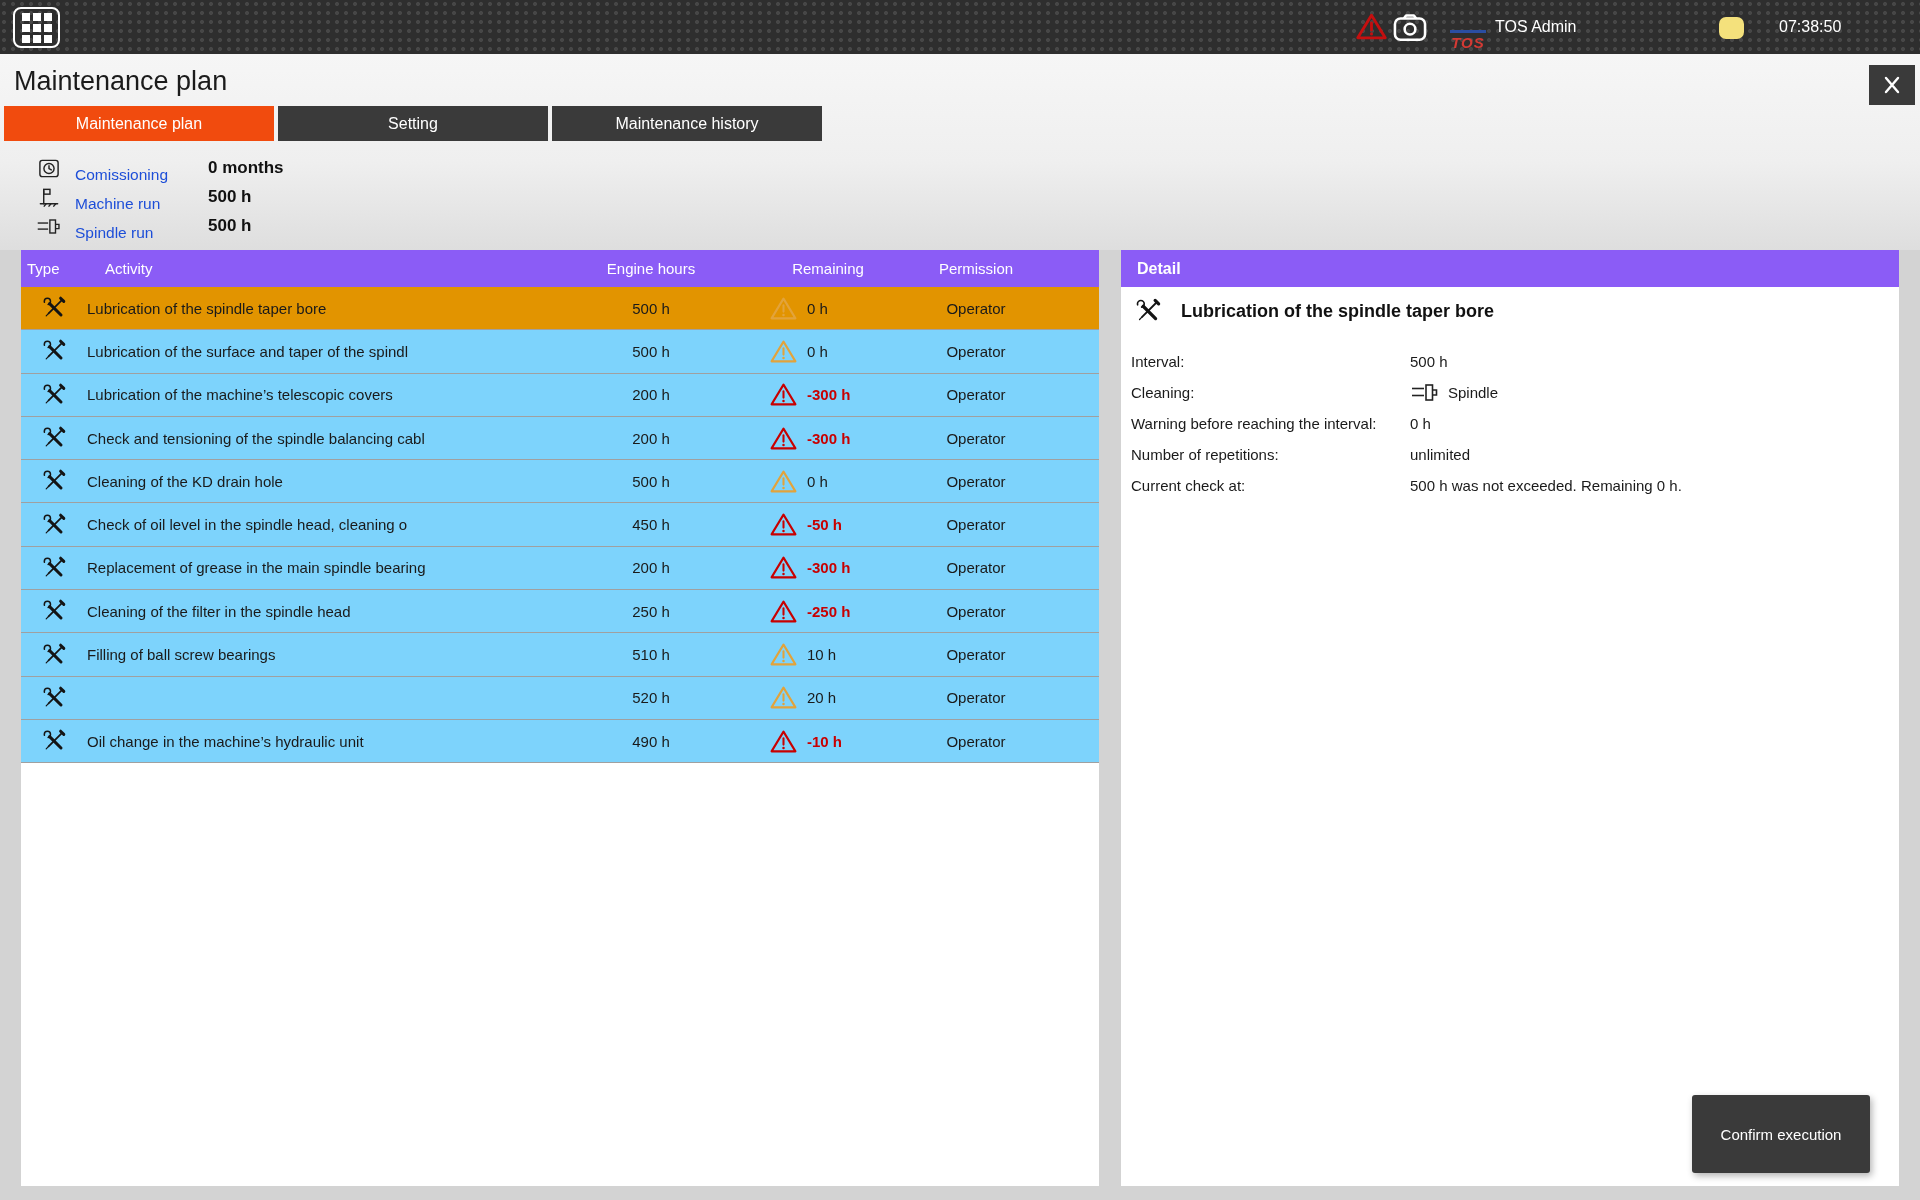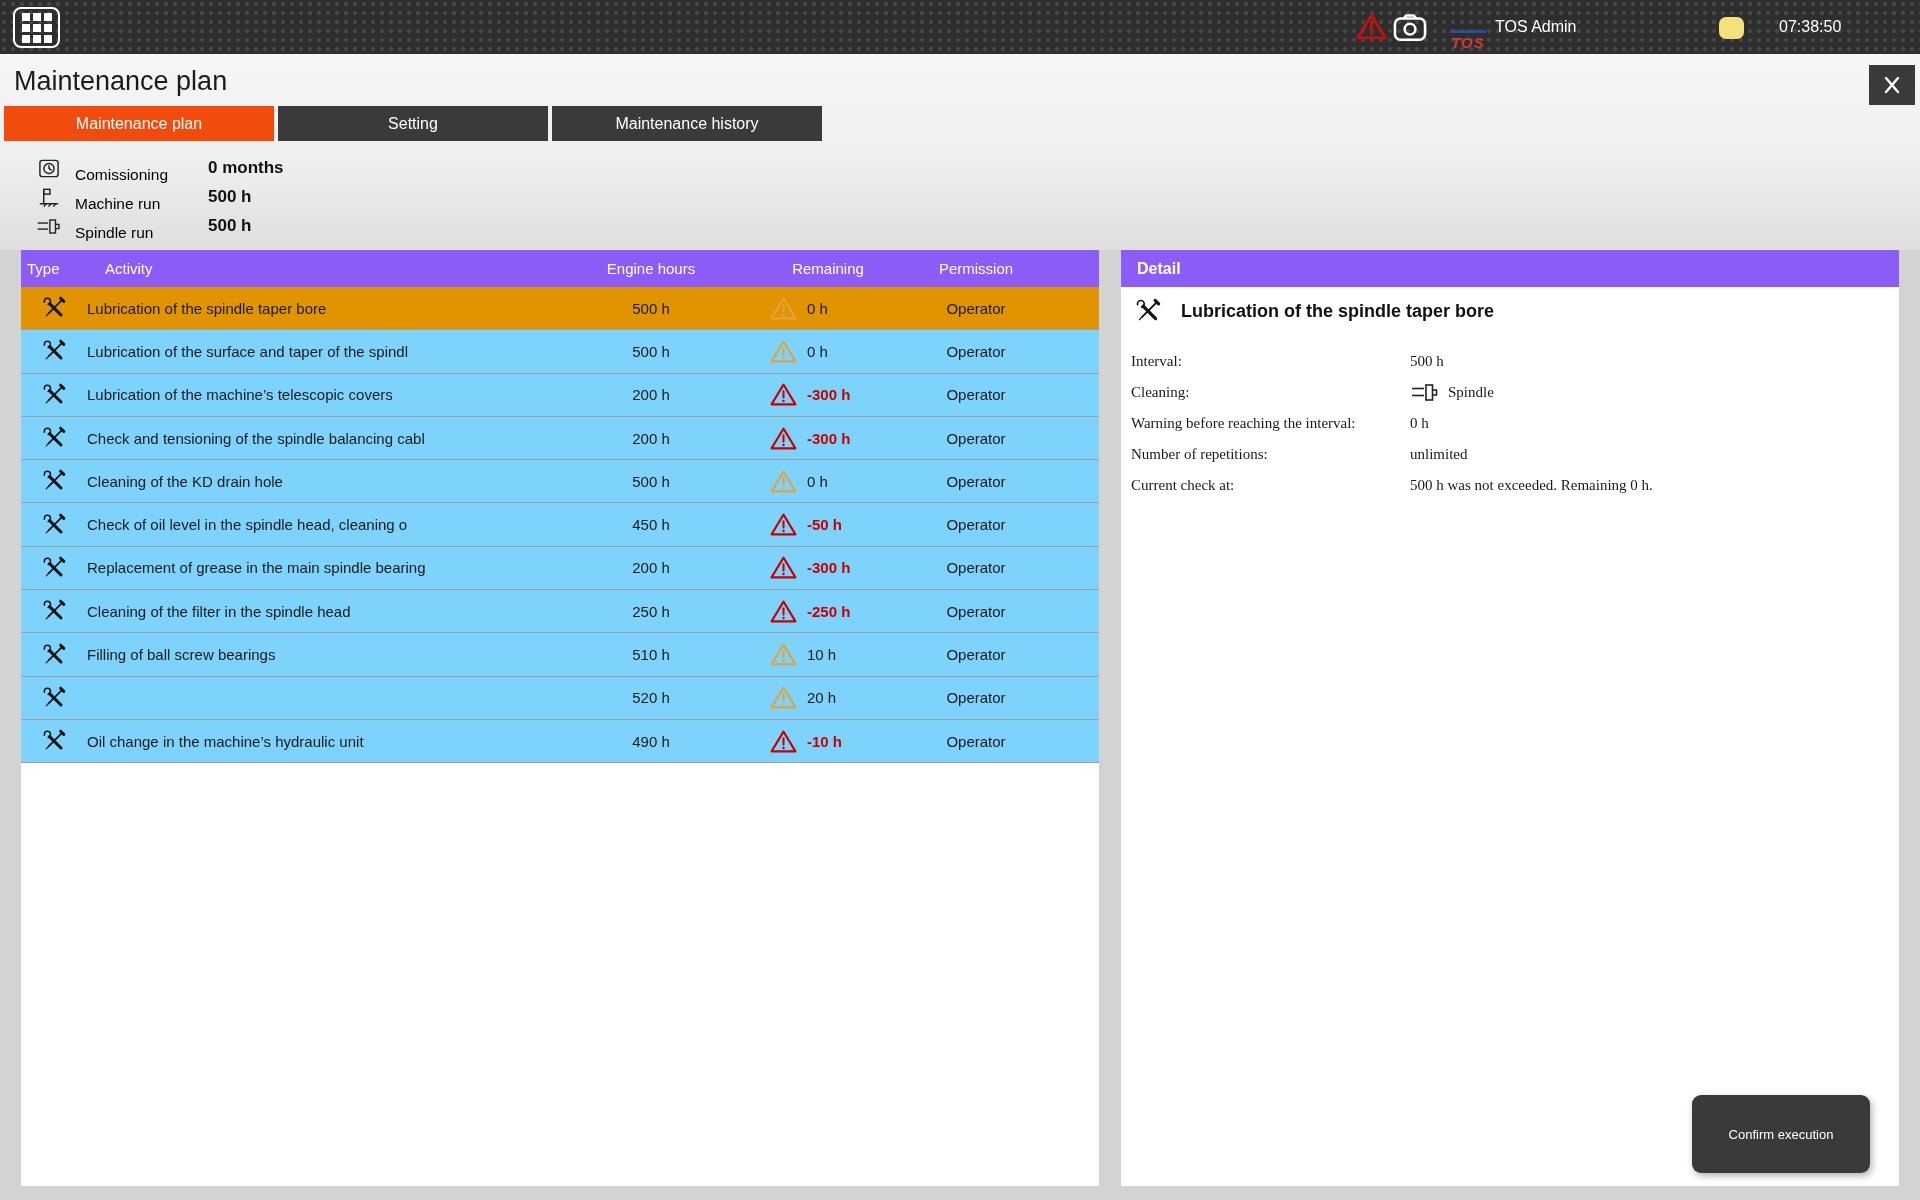--- a/index.html
+++ b/index.html
@@ -40,21 +40,21 @@
   
   .tabs{ position:absolute; left:4px; top:106px; display:flex; }
   .tab{ width:270px; height:35px; margin-right:4px; background:#3a3a3a; color:#fff;
     font-size:16px; display:flex; align-items:center; justify-content:center; cursor:pointer; }
   .tab.active{ background:var(--accent_orange,#f14b0e); }
 
   
   .counters{ position:absolute; left:36px; top:156px; }
   .counter-row{ display:flex; align-items:center; height:24px; margin-bottom:5px; }
   .counter-row .cicon{ width:26px; display:flex; justify-content:center; }
-  .counter-row .clabel{ margin-left:13px; width:133px; font-size:15.5px; color:#000000;margin-top:13px; }
+  .counter-row .clabel{ margin-left:13px; width:133px; font-size:15.5px; color:#1d4ed8;margin-top:13px; }
   .counter-row .cvalue{ font-size:17px; font-weight:bold; color:#111; }
 
   
   .panel{ position:absolute; top:250px; background:#fff; }
   .panel-header{ height:37px; background:#8b5cf6; color:#fff; position:relative; }
 
   .table-panel{ left:21px; width:1078px; height:936px; }
   .th{ position:absolute; top:0; height:37px; line-height:37px; font-size:15px; color:#fff; }
   .th-type{ left:6px; }
   .th-activity{ left:84px; }
@@ -72,28 +72,28 @@
   .cell-remaining.alert .tri{ color:var(--alert_red,#c80000); }
   .cell-remaining .rem-text{ font-size:15px; color:#1a1a1a; }
   .cell-remaining.alert .rem-text{ color:var(--alert_red,#c80000); font-weight:bold; }
   .cell-permission{ position:absolute; left:880px; width:150px; top:0; height:100%; display:flex; align-items:center; justify-content:center; font-size:15px; color:#1a1a1a; }
 
   
   .detail-panel{ left:1121px; width:778px; height:936px; }
   .detail-header-text{ position:absolute; left:16px; top:0; height:37px; line-height:37px; font-weight:bold; font-size:16px; }
   .detail-title{ display:flex; align-items:center; gap:20px; margin:11px 0 0 14px; }
   .detail-title .dt-text{ font-size:18px; font-weight:bold; color:#111; }
-  .detail-fields{ margin:26px 16px 0 10px;font-family:Liberation Serif, serif; }
+  .detail-fields{ margin:26px 16px 0 10px; }
   .dfield{ display:flex; align-items:center; min-height:22px; margin-bottom:9px; }
   .dfield .dlabel{ width:279px; font-size:15px; color:#1a1a1a; flex-shrink:0; }
   .dfield .dval{ font-size:15px; color:#1a1a1a; display:flex; align-items:center; gap:8px; }
   .confirm-btn{
     position:absolute; left:571px; top:845px; width:178px; height:78px;
-    background:#3a3a3a; color:#fff; font-size:13px; font-family:"Liberation Sans",sans-serif;
-    border:none; border-radius:9px; cursor:pointer; box-shadow:2px 3px 7px rgba(0,0,0,.30);
+    background:#3a3a3a; color:#fff; font-size:15px; font-family:"Liberation Sans",sans-serif;
+    border:none; border-radius:3px; cursor:pointer; box-shadow:2px 3px 7px rgba(0,0,0,.30);
   }
 
   svg{ display:block; }
 </style>
 </head>
 <body>
 
 <div class="topbar">
   <button class="apps-btn">
     <i></i>

